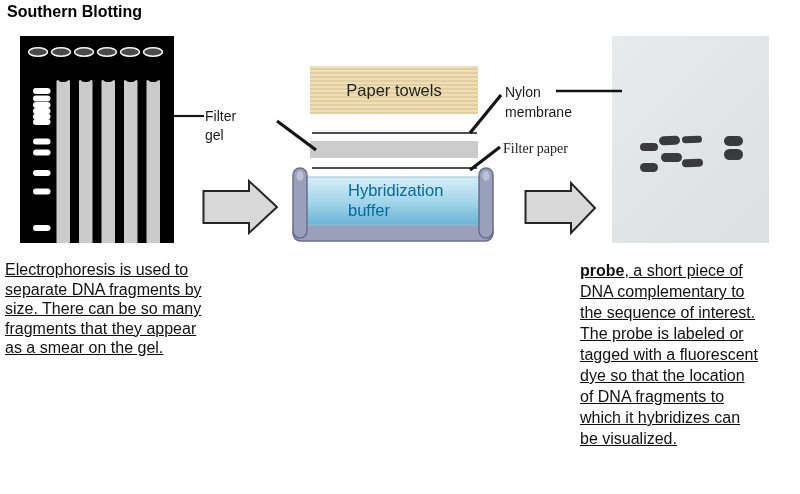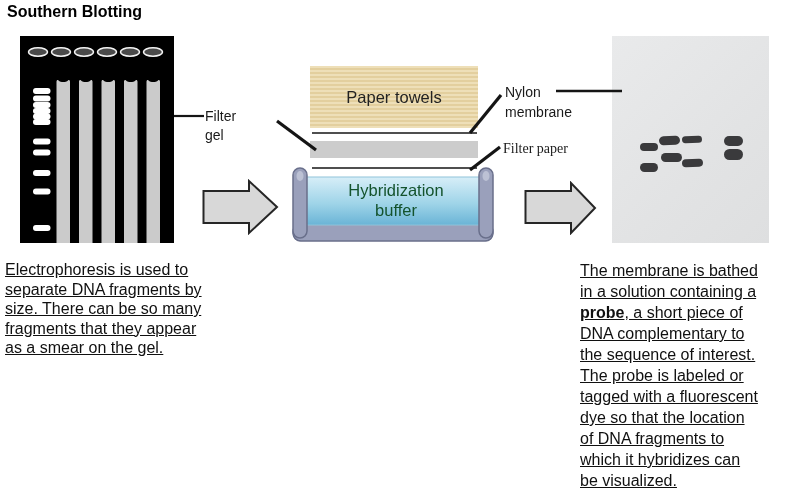--- a/index.html
+++ b/index.html
@@ -6,32 +6,32 @@
   #canvas{
     position:relative;width:800px;height:494px;background:#ffffff;
     font-family:"Liberation Sans",sans-serif;overflow:hidden;
   }
   .abs{position:absolute;}
   #title{left:7px;top:3px;font-size:16px;font-weight:bold;color:#000000;}
   #gel-svg{left:20px;top:36px;}
   #overlay-svg{left:0;top:0;pointer-events:none;}
   
   #paper-towels{
-    left:310px;top:66px;width:168px;height:62px;
+    left:310px;top:66px;width:168px;height:48px;
     background:repeating-linear-gradient(180deg,#eedfb8 0 2px,#e3cf9e 2px 4px);
     display:flex;align-items:center;justify-content:center;
   }
   #paper-towels-label{font-size:16.5px;color:#222;}
   #nylon-line{left:312px;top:132px;width:165px;height:2px;background:#4f4f4f;}
   #agarose-bar{left:310px;top:141px;width:168px;height:17px;background:#cccccc;}
   #filter-line{left:312px;top:167px;width:165px;height:2px;background:#4f4f4f;}
   #tray-svg{left:291px;top:164px;}
   #buffer-label{
-    left:326px;top:180px;width:140px;font-size:16.5px;line-height:20px;
-    color:#14532d;white-space:pre-line;text-align:center;
+    left:348px;top:180px;width:140px;font-size:16.5px;line-height:20px;
+    color:#0369a1;white-space:pre-line;
   }
   
   .diagram-label{font-size:14px;line-height:19px;color:#1a1a1a;white-space:pre-line;}
   #agarose-label{left:205px;top:107px;}
   #nylon-label{left:505px;top:82px;line-height:20px;}
   #filter-label{left:503px;top:139px;font-family:Liberation Serif, serif;}
   
   #membrane{
     left:612px;top:36px;width:157px;height:207px;
     background:linear-gradient(135deg,#e9eaeb 0%,#e2e3e4 60%,#dedfe0 100%);
@@ -144,23 +144,21 @@
     <line x1="470" y1="133" x2="501" y2="95" stroke="#151515" stroke-width="3.2"></line>
     <line x1="556" y1="91" x2="622" y2="91" stroke="#151515" stroke-width="2.4"></line>
     <line x1="470" y1="170" x2="500" y2="147" stroke="#151515" stroke-width="3.2"></line>
   </svg>
 
   <div class="abs caption" id="caption-left">Electrophoresis is used to
 separate DNA fragments by
 size. There can be so many
 fragments that they appear
 as a smear on the gel.</div>
-  <div class="abs caption" id="caption-right"><span>The membrane is bathed
-in a solution containing a
-</span><b>probe</b><span>, a short piece of
+  <div class="abs caption" id="caption-right"><b>probe</b><span>, a short piece of
 DNA complementary to
 the sequence of interest.
 The probe is labeled or
 tagged with a fluorescent
 dye so that the location
 of DNA fragments to
 which it hybridizes can
 be visualized.</span></div>
 
 </div>

